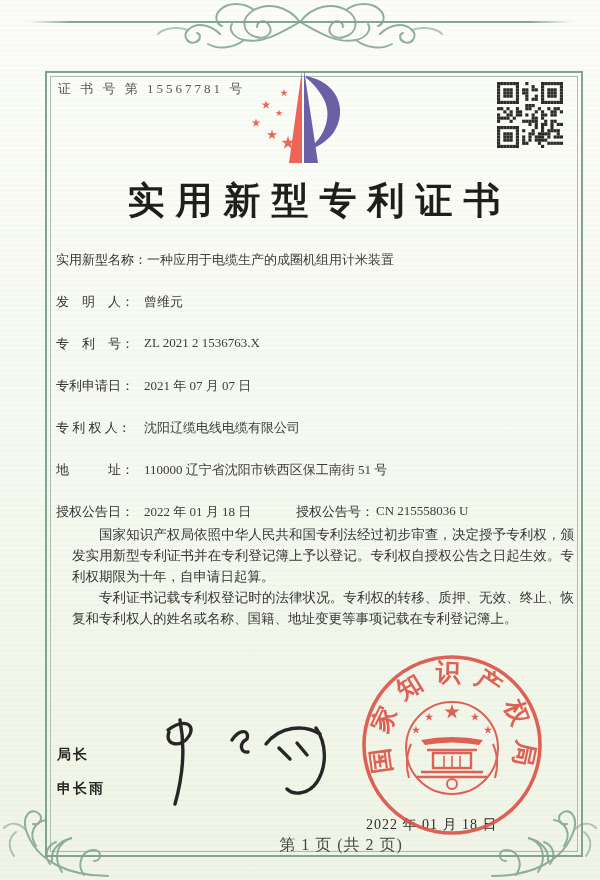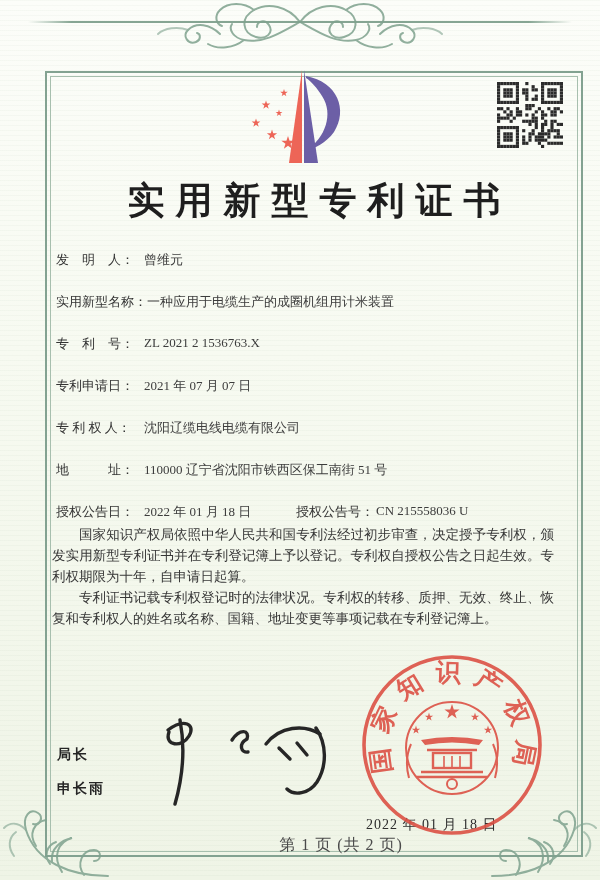--- a/index.html
+++ b/index.html
@@ -37,21 +37,21 @@
     position:absolute;left:45px;top:176px;width:538px;text-align:center;
     font-size:37px;font-weight:700;color:#1e1e1e;letter-spacing:11px;text-indent:11px;
   }
   .fields{position:absolute;left:56px;top:251px;width:516px;}
   .row{display:flex;align-items:flex-start;height:20px;margin-bottom:22px;font-size:13px;color:#3c3c3c;}
   .lbl{flex:0 0 88px;white-space:pre;color:#333;}
   .val{flex:1;white-space:pre;}
   .val-fixed{flex:0 0 152px;white-space:pre;}
   .lbl2{white-space:pre;color:#333;margin-right:2px;text-align:center;}
   .paras{
-    position:absolute;left:52px;top:524px;width:502px;
+    position:absolute;left:72px;top:524px;width:502px;
     font-size:13.5px;line-height:21px;color:#373737;text-align:justify;
   }
   .paras p{margin:0;text-indent:2em;}
   .signer-title,.signer-name{
     position:absolute;left:57px;font-family:"Liberation Sans","DejaVu Sans",sans-serif;
     font-weight:700;font-size:14px;color:#262626;letter-spacing:2px;
   }
   .signer-title{top:746px;text-align:center;}
   .signer-name{top:780px;}
   .signature{position:absolute;left:128px;top:716px;}
@@ -79,20 +79,21 @@
       <path d="M70,34 C60,24 46,22 38,30 C32,36 38,45 46,42 C51,40 51,34 47,33"></path>
       <path d="M94,40 C84,48 68,50 58,44"></path>
       <path d="M38,30 C28,26 14,28 8,34" opacity=".7"></path>
     </g>
     <use href="#tfl" transform="translate(300,0) scale(-1,1)"></use>
   </svg>
 
   <div class="frame-outer"></div>
   <div class="frame-inner"></div>
 
+  <div class="cert-no">证 书 号 第 15567781 号</div>
 
   <svg class="logo" width="110" height="102" viewBox="0 0 110 102">
     <defs>
       <polygon id="star5" points="0,-1 0.225,-0.31 0.951,-0.31 0.363,0.118 0.588,0.809 0,0.382 -0.588,0.809 -0.363,0.118 -0.951,-0.31 -0.225,-0.31"></polygon>
     </defs>
     <polygon points="56,4 43,97 56,97" fill="#ed6557"></polygon>
     <polygon points="58,4 58,97 72,97" fill="#6c5fa6"></polygon>
     <path d="M60,10 C92,16 102,44 88,66 C80,77 68,83 61,84 C79,72 88,48 76,30 C71,22 65,15 60,12 Z" fill="#6c5fa6"></path>
     <g fill="#ed6557">
       <use href="#star5" transform="translate(38,27) scale(4)"></use>
@@ -315,26 +316,26 @@
       <rect x="54" y="57" width="3" height="3" fill="#2b2b2b"></rect>
       <rect x="57" y="57" width="3" height="3" fill="#2b2b2b"></rect>
       <rect x="60" y="57" width="3" height="3" fill="#2b2b2b"></rect>
       <rect x="42" y="60" width="3" height="3" fill="#2b2b2b"></rect>
     </svg>
 
   <div class="title">实用新型专利证书</div>
 
   <div class="fields">
     <div class="row">
+      <span class="lbl">实用新型名称：</span>
+      <span class="val">一种应用于电缆生产的成圈机组用计米装置</span>
+    </div>
+    <div class="row">
       <span class="lbl">发　明　人：</span>
       <span class="val">曾维元</span>
-    </div>
-    <div class="row">
-      <span class="lbl">实用新型名称：</span>
-      <span class="val">一种应用于电缆生产的成圈机组用计米装置</span>
     </div>
     <div class="row">
       <span class="lbl">专　利　号：</span>
       <span class="val">ZL 2021 2 1536763.X</span>
     </div>
     <div class="row">
       <span class="lbl">专利申请日：</span>
       <span class="val">2021 年 07 月 07 日</span>
     </div>
     <div class="row">

